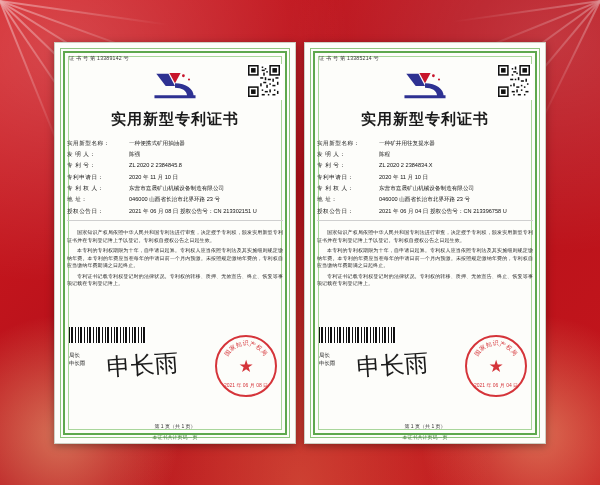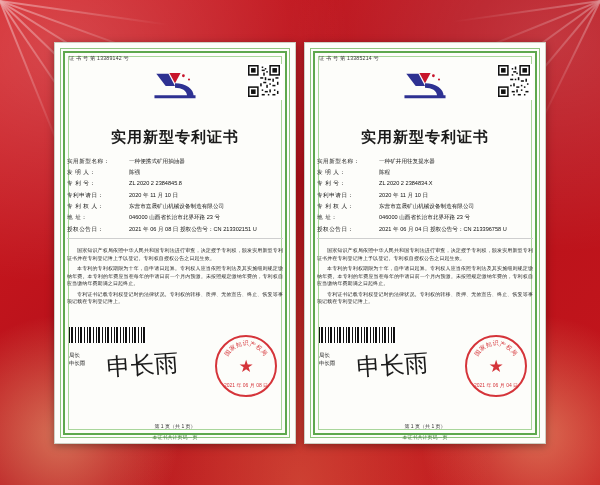--- a/index.html
+++ b/index.html
@@ -66,21 +66,21 @@
   .qr{
     position:absolute;right:0;top:2px;width:34px;height:34px;
     background:#fff;
     padding:1px;
   }
   .qr canvas,.qr .qrgrid{display:block;}
   .qrgrid{width:32px;height:32px;}
 
   .title{
     text-align:center;font-size:15px;font-weight:bold;color:#1a1a1a;
-    letter-spacing:1px;margin-top:18px;font-family:"DejaVu Sans", sans-serif;
+    letter-spacing:1px;margin-top:0;font-family:"DejaVu Sans", sans-serif;
   }
   .fields{margin-top:12px;font-size:5.6px;color:#222;line-height:1.05;}
   .row{display:flex;align-items:baseline;margin-bottom:5.5px;}
   .lbl{width:62px;flex:0 0 62px;letter-spacing:.5px;color:#111;}
   .val{flex:1;color:#111;}
   .rule{height:1px;background:#cfcfcf;margin:0 0 6px 0;}
 
   .body-text{
     margin-top:8px;font-size:5px;line-height:1.5;color:#2a2a2a;text-align:justify;
     letter-spacing:.1px;

